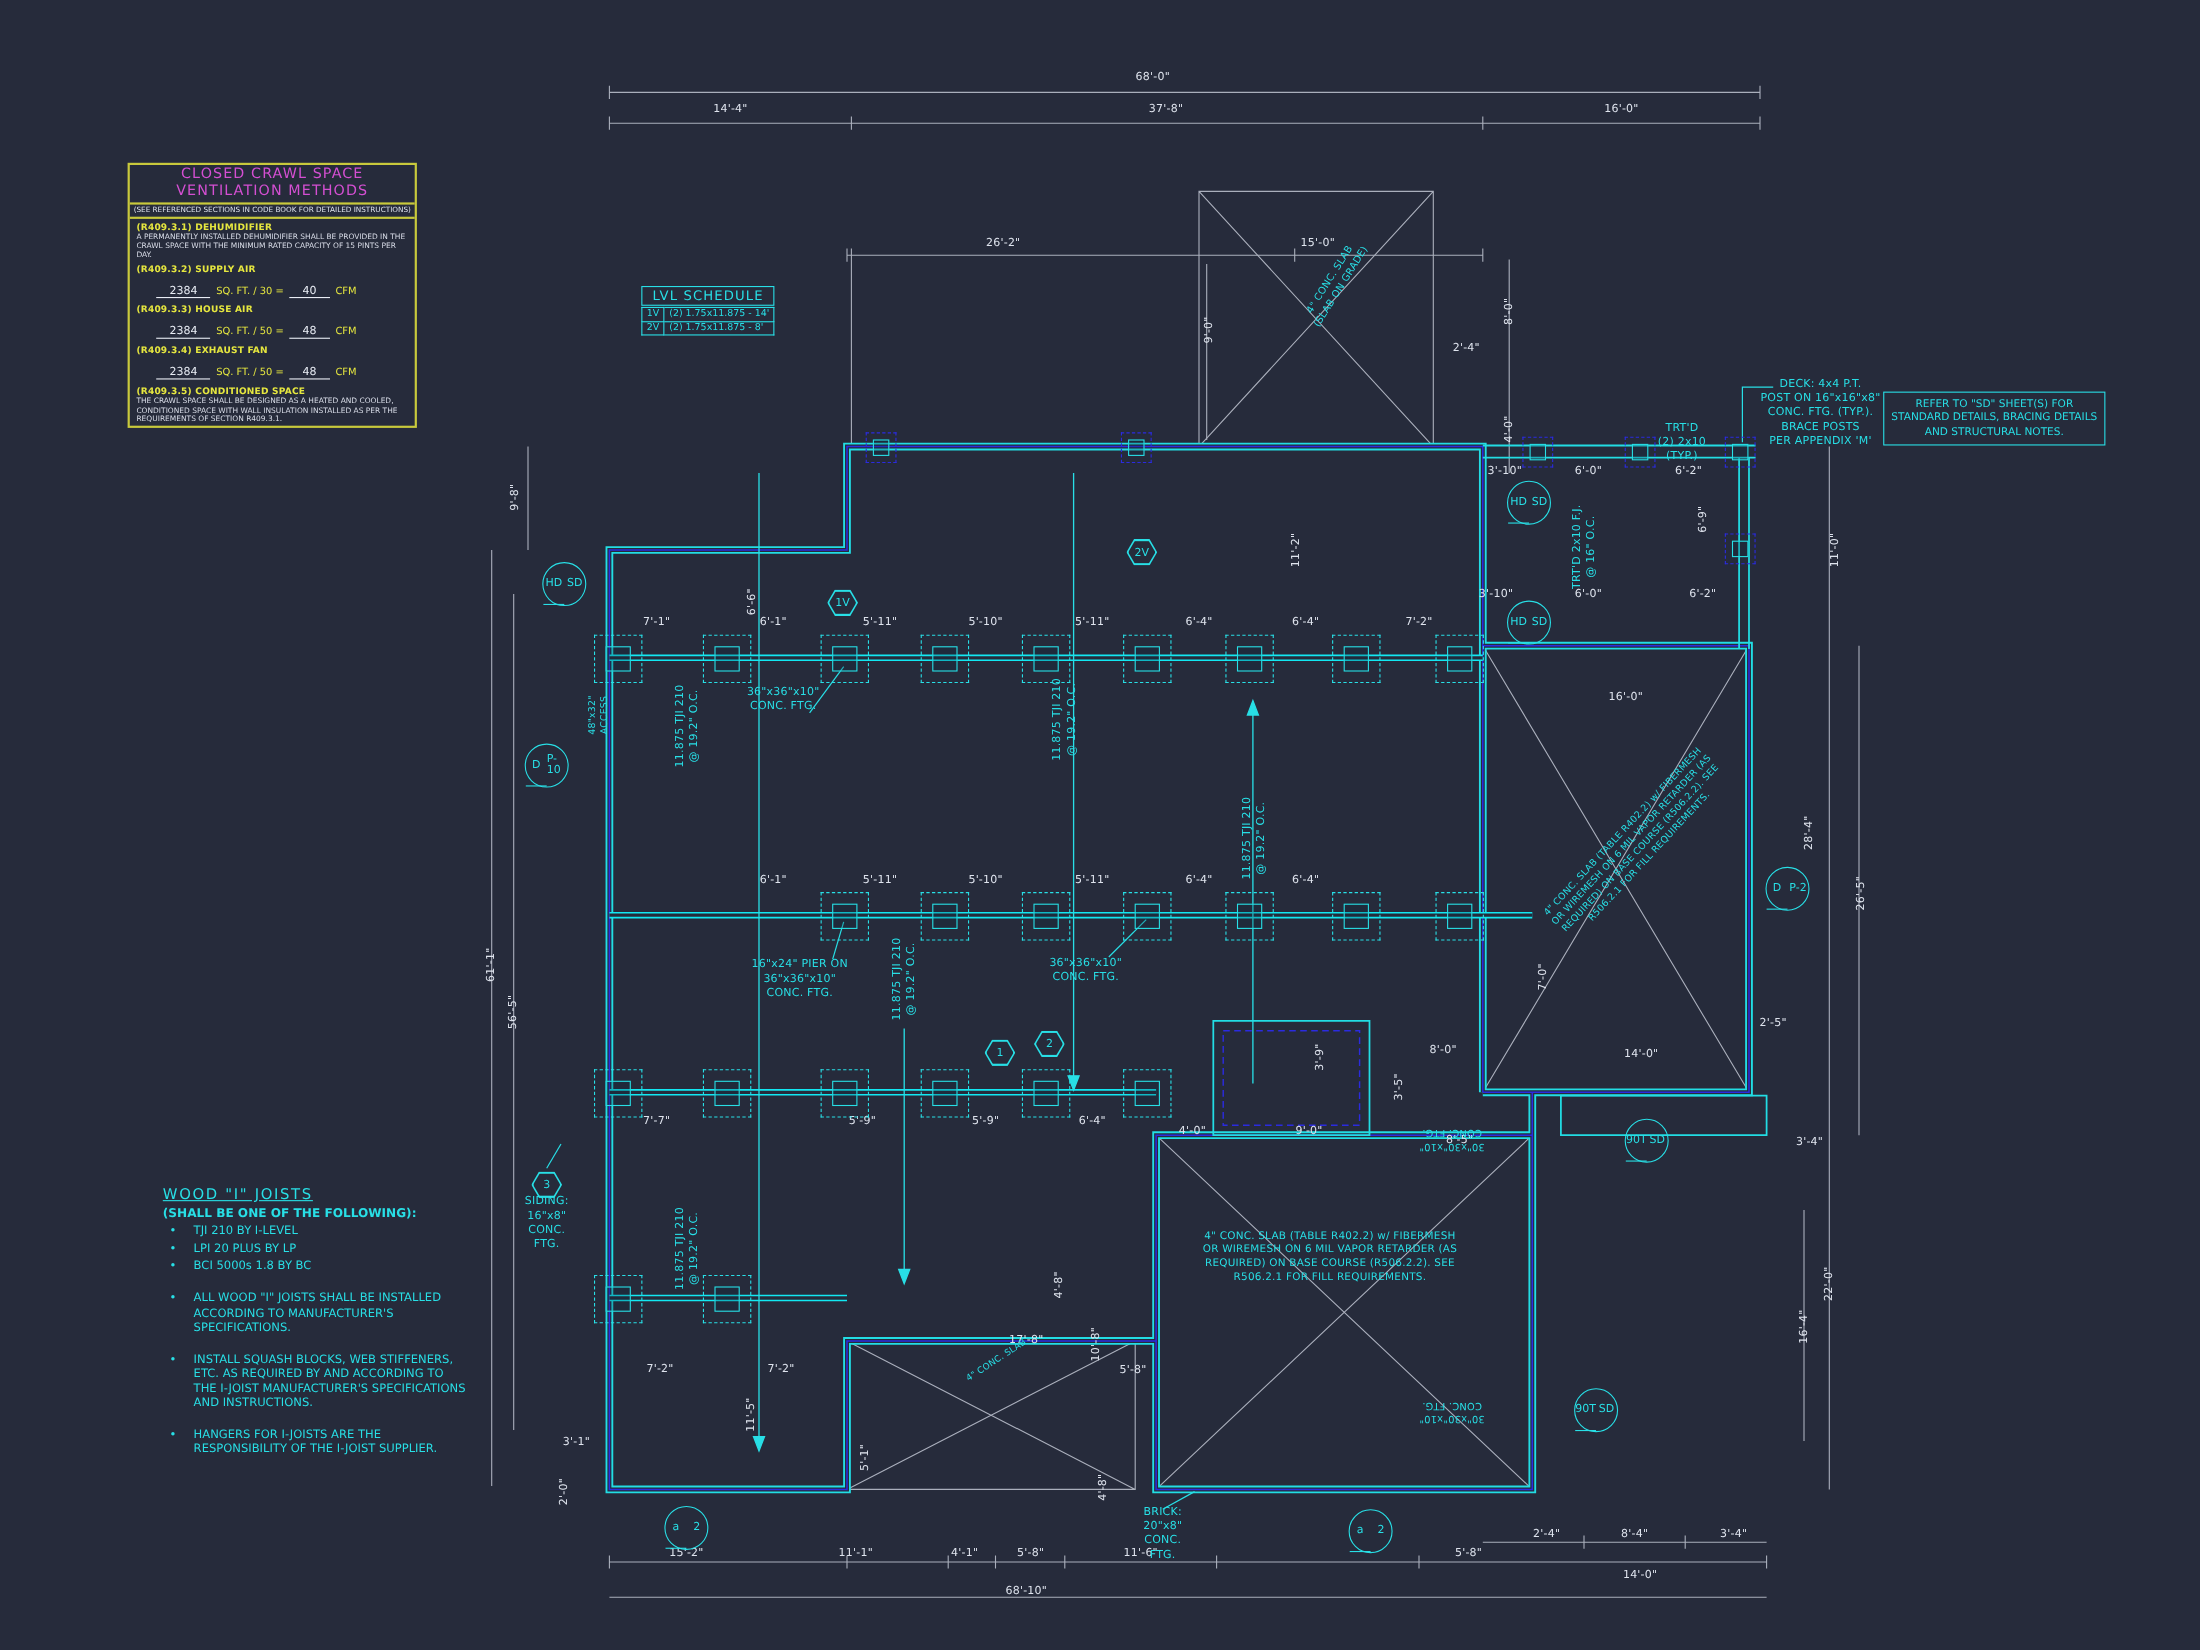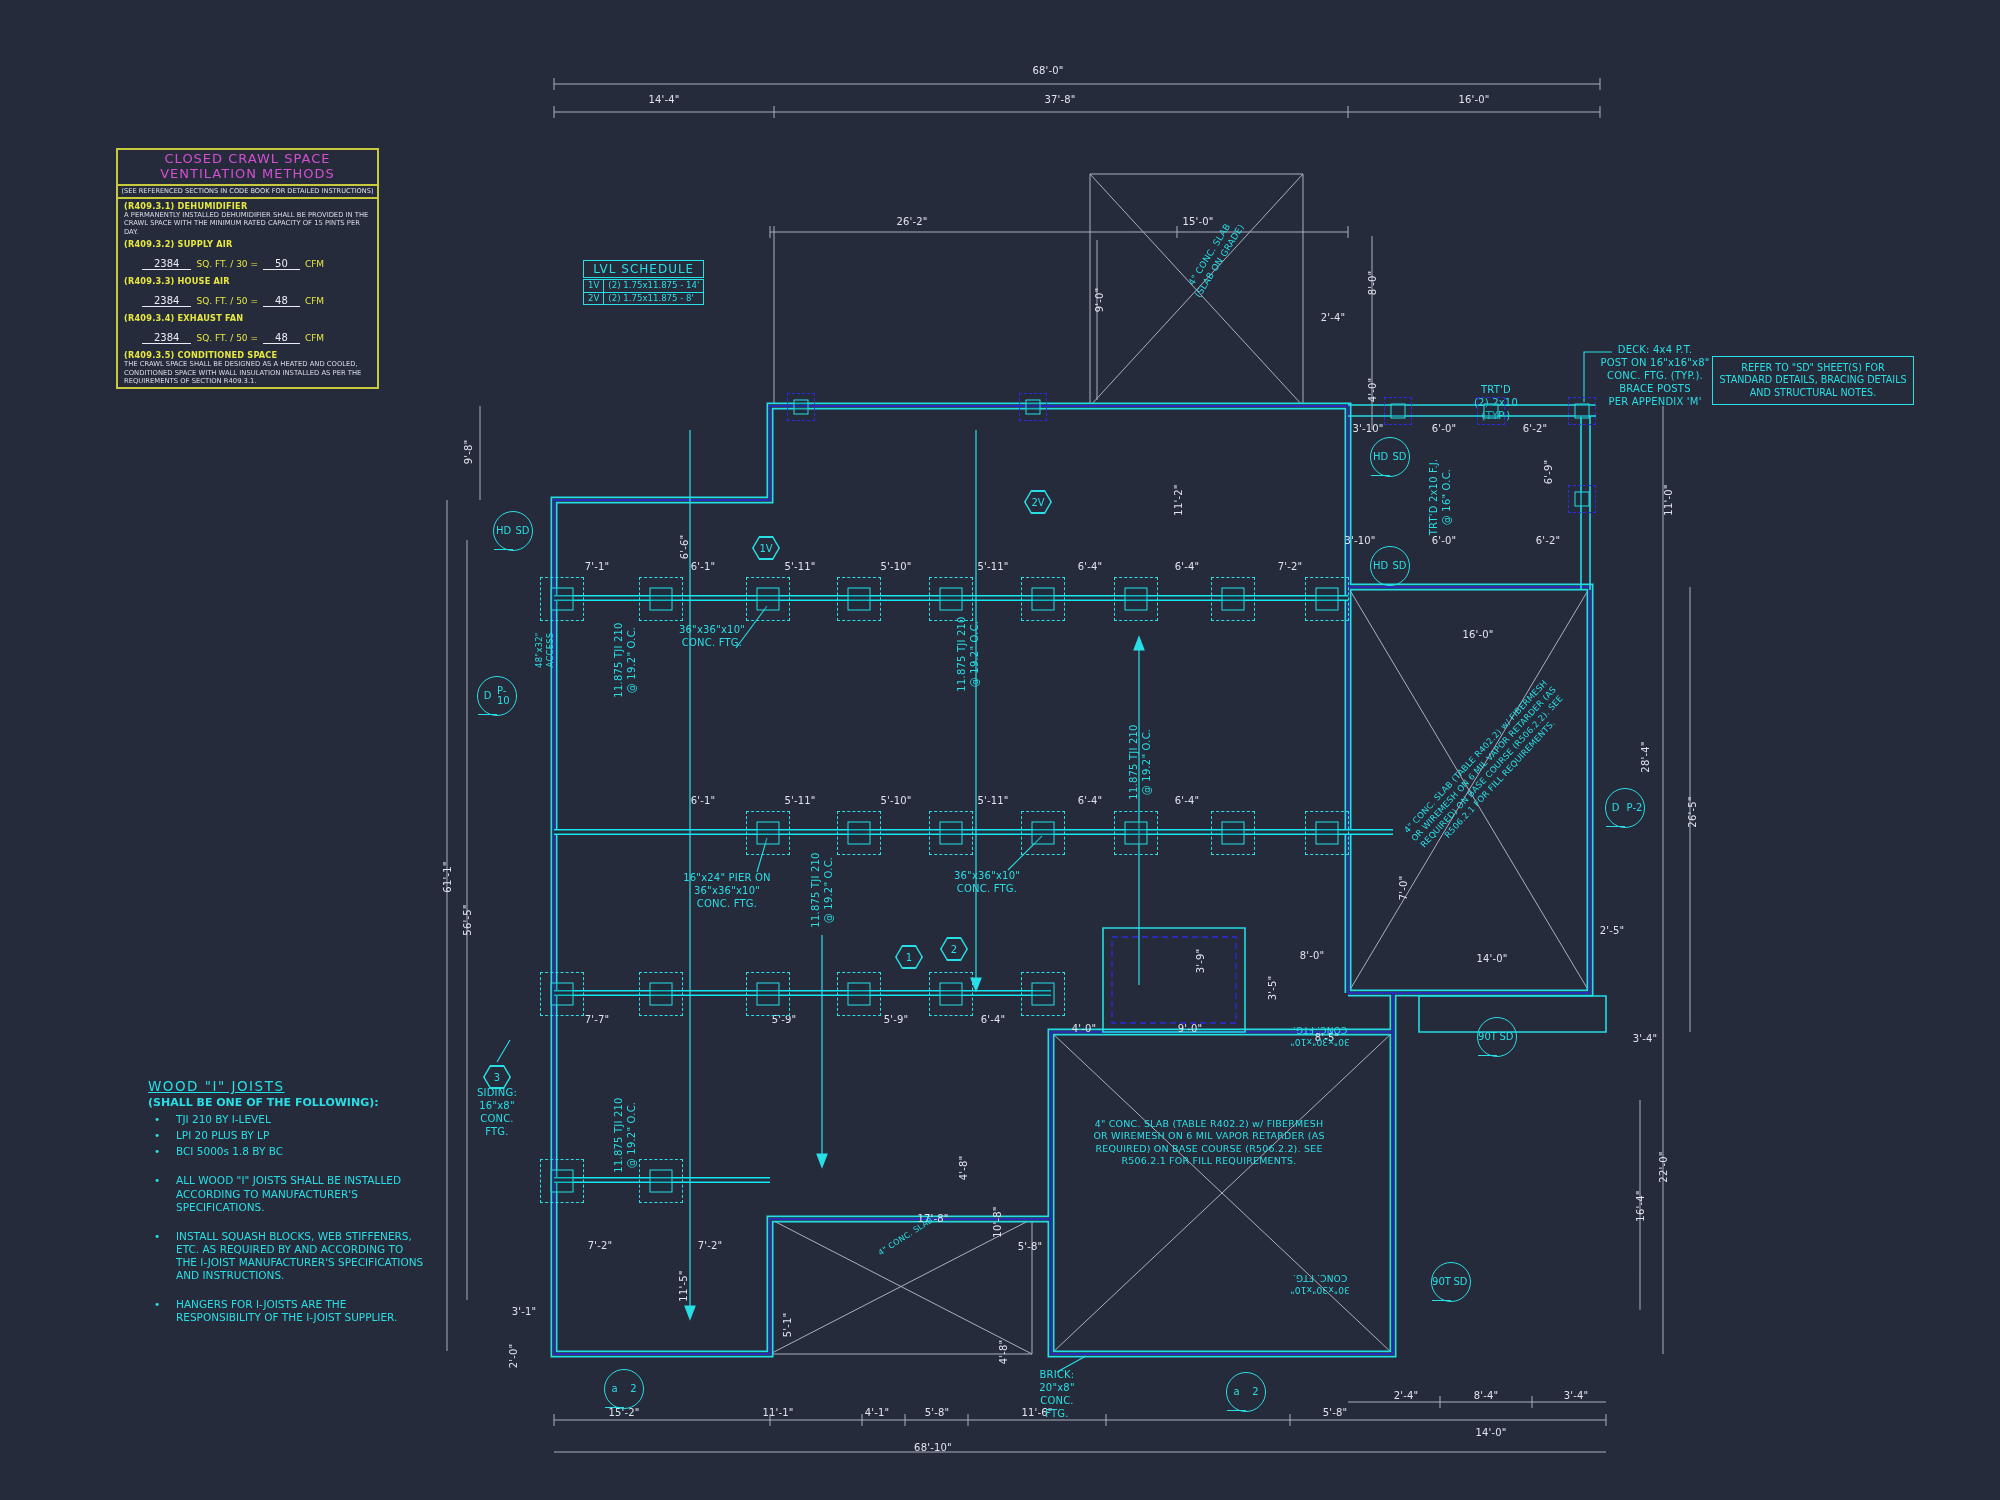--- a/index.html
+++ b/index.html
@@ -133,21 +133,21 @@
     <div class="ttl noline">CLOSED CRAWL SPACE</div>
     <div class="ttl" style="border-top:none;padding-top:0;text-align:center;">VENTILATION METHODS</div>
     <div class="ccs-sub">(SEE REFERENCED SECTIONS IN CODE BOOK FOR DETAILED INSTRUCTIONS)</div>
     <div id="ccs-sections">
         <div class="ccs-sec">
           <div class="ccs-head">(R409.3.1)  DEHUMIDIFIER</div>
           <div class="ccs-body">A PERMANENTLY INSTALLED DEHUMIDIFIER SHALL BE PROVIDED IN THE CRAWL SPACE WITH THE MINIMUM RATED CAPACITY OF 15 PINTS PER DAY.</div>
         </div>
         <div class="ccs-sec">
           <div class="ccs-head">(R409.3.2)  SUPPLY AIR</div>
-          <div class="ccs-eq"><span class="uval">2384</span> <span class="yl">SQ. FT. / 30 =</span> <span class="uval">50</span> <span class="yl">CFM</span></div>
+          <div class="ccs-eq"><span class="uval">2384</span> <span class="yl">SQ. FT. / 30 =</span> <span class="uval">40</span> <span class="yl">CFM</span></div>
         </div>
         <div class="ccs-sec">
           <div class="ccs-head">(R409.3.3)  HOUSE AIR</div>
           <div class="ccs-eq"><span class="uval">2384</span> <span class="yl">SQ. FT. / 50 =</span> <span class="uval">48</span> <span class="yl">CFM</span></div>
         </div>
         <div class="ccs-sec">
           <div class="ccs-head">(R409.3.4)  EXHAUST FAN</div>
           <div class="ccs-eq"><span class="uval">2384</span> <span class="yl">SQ. FT. / 50 =</span> <span class="uval">48</span> <span class="yl">CFM</span></div>
         </div>
         <div class="ccs-sec">
@@ -298,21 +298,21 @@
 (SLAB ON GRADE)</div>
     <div class="lbl c" style="left: 906px; top: 1237px; font-size: 8px; transform: translate(-50%, -50%) rotate(-33deg);">4" CONC. SLAB</div>
     <div class="lbl c" style="left: 1209px; top: 1143px; font-size: 9.5px; transform: translate(-50%, -50%);">4" CONC. SLAB (TABLE R402.2) w/ FIBERMESH
 OR WIREMESH ON 6 MIL VAPOR RETARDER (AS
 REQUIRED) ON BASE COURSE (R506.2.2). SEE
 R506.2.1 FOR FILL REQUIREMENTS.</div>
     <div class="lbl c" style="left: 1488px; top: 768px; font-size: 8.5px; transform: translate(-50%, -50%) rotate(-47deg);">4" CONC. SLAB (TABLE R402.2) w/ FIBERMESH
 OR WIREMESH ON 6 MIL VAPOR RETARDER (AS
 REQUIRED) ON BASE COURSE (R506.2.2). SEE
 R506.2.1 FOR FILL REQUIREMENTS.</div>
-    <div class="lbl c" style="left: 1496px; top: 402px; transform: translate(-50%, -50%);">TRT'D
+    <div class="lbl c" style="left: 1529px; top: 402px; transform: translate(-50%, -50%);">TRT'D
 (2) 2x10
 (TYP.)</div>
     <div class="lbl c" style="left: 1440px; top: 497px; transform: translate(-50%, -50%) rotate(-90deg);">TRT'D 2x10 F.J.
 @ 16" O.C.</div>
     <div class="lbl c" style="left: 1320px; top: 1035px; font-size: 9px; transform: translate(-50%, -50%) rotate(180deg);">30"x30"x10"
 CONC. FTG.</div>
     <div class="lbl c" style="left: 1320px; top: 1283px; font-size: 9px; transform: translate(-50%, -50%) rotate(180deg);">30"x30"x10"
 CONC. FTG.</div>
     <div class="lbl c" style="left: 1655px; top: 375px; transform: translate(-50%, -50%);">DECK: 4x4 P.T.
 POST ON 16"x16"x8"

